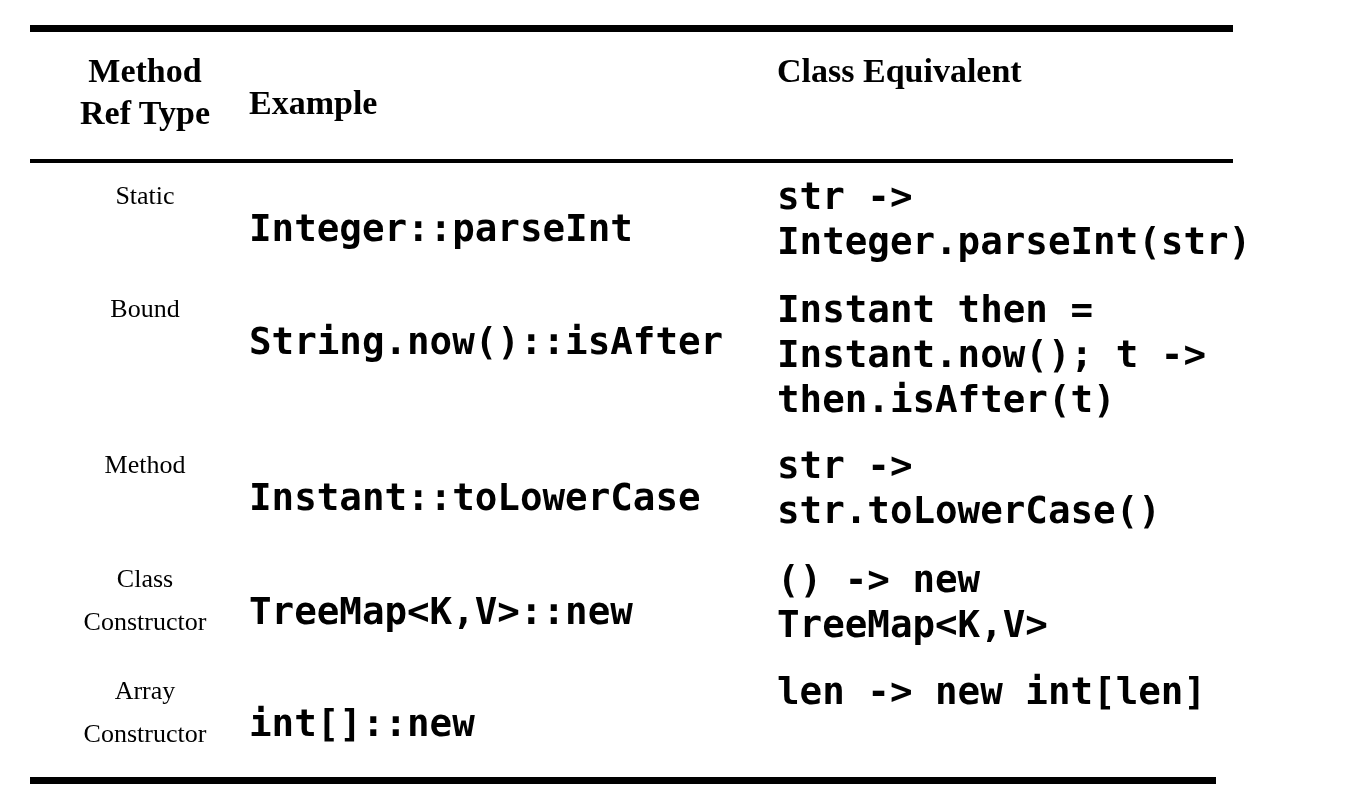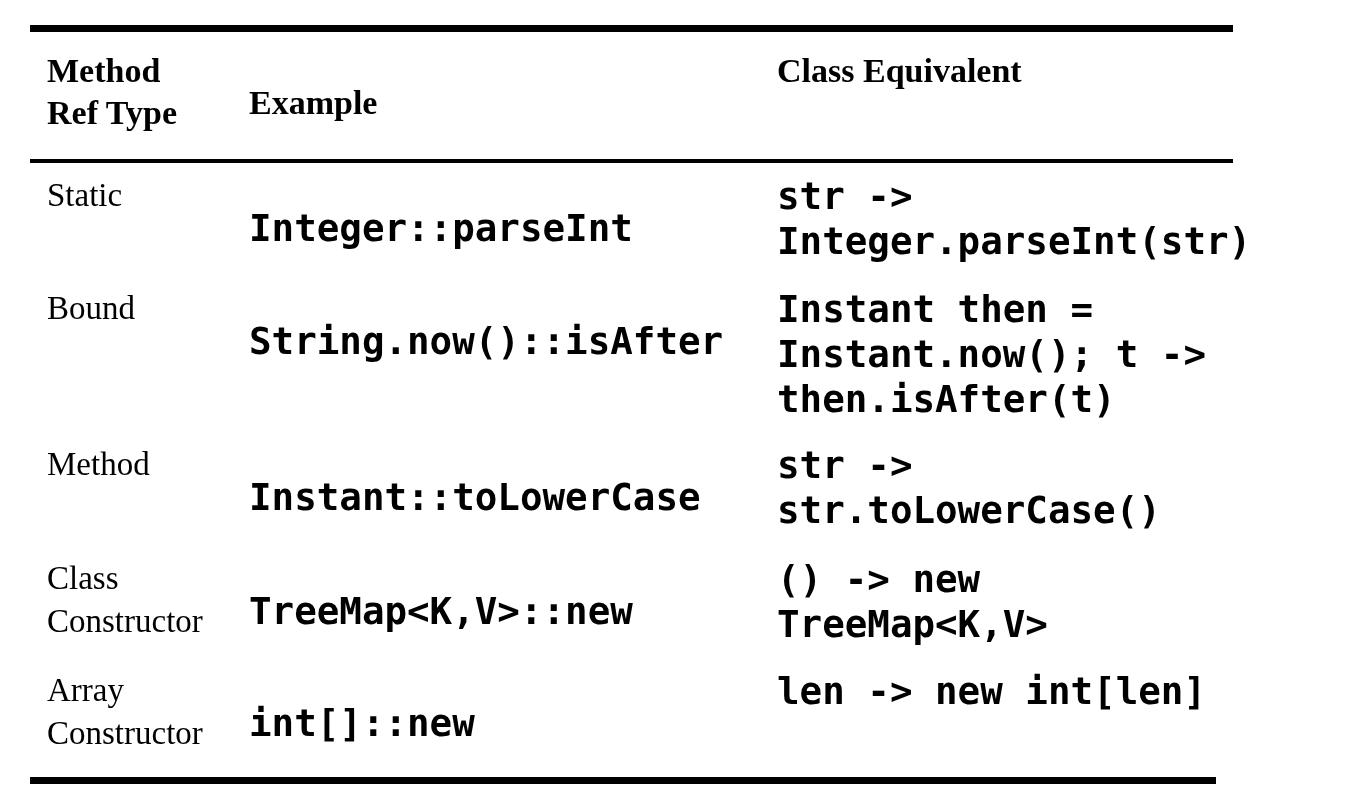--- a/index.html
+++ b/index.html
@@ -46,39 +46,39 @@
     left: 0;
     width: 1352px;
   }
 
   .cell {
     position: absolute;
     top: 0;
     white-space: pre-wrap;
   }
 
-  .col-1 { left: 47px;  width: 196px; }
+  .col-1 { left: 47px;  width: 196px; text-align: center; }
   .col-2 { left: 249px; width: 520px; margin-top: 32px; }
   .col-3 { left: 777px; width: 560px; }
 
   
   .header-row { top: 50px; }
   .header-row .cell {
     font-family: "Liberation Serif", "DejaVu Serif", serif;
     font-weight: bold;
     font-size: 34px;
     line-height: 42px;
     letter-spacing: 0px;
   }
 
   
   .body-row .cell-type {
     font-family: "Liberation Serif", "DejaVu Serif", serif;
     font-weight: normal;
-    font-size: 33px;
+    font-size: 26px;
     line-height: 43px;
   }
   .body-row .cell-code {
     font-family: "DejaVu Sans Mono", "Liberation Mono", monospace;
     font-weight: bold;
     font-size: 37.5px;
     line-height: 45px;
     letter-spacing: 0px;
   }
 

